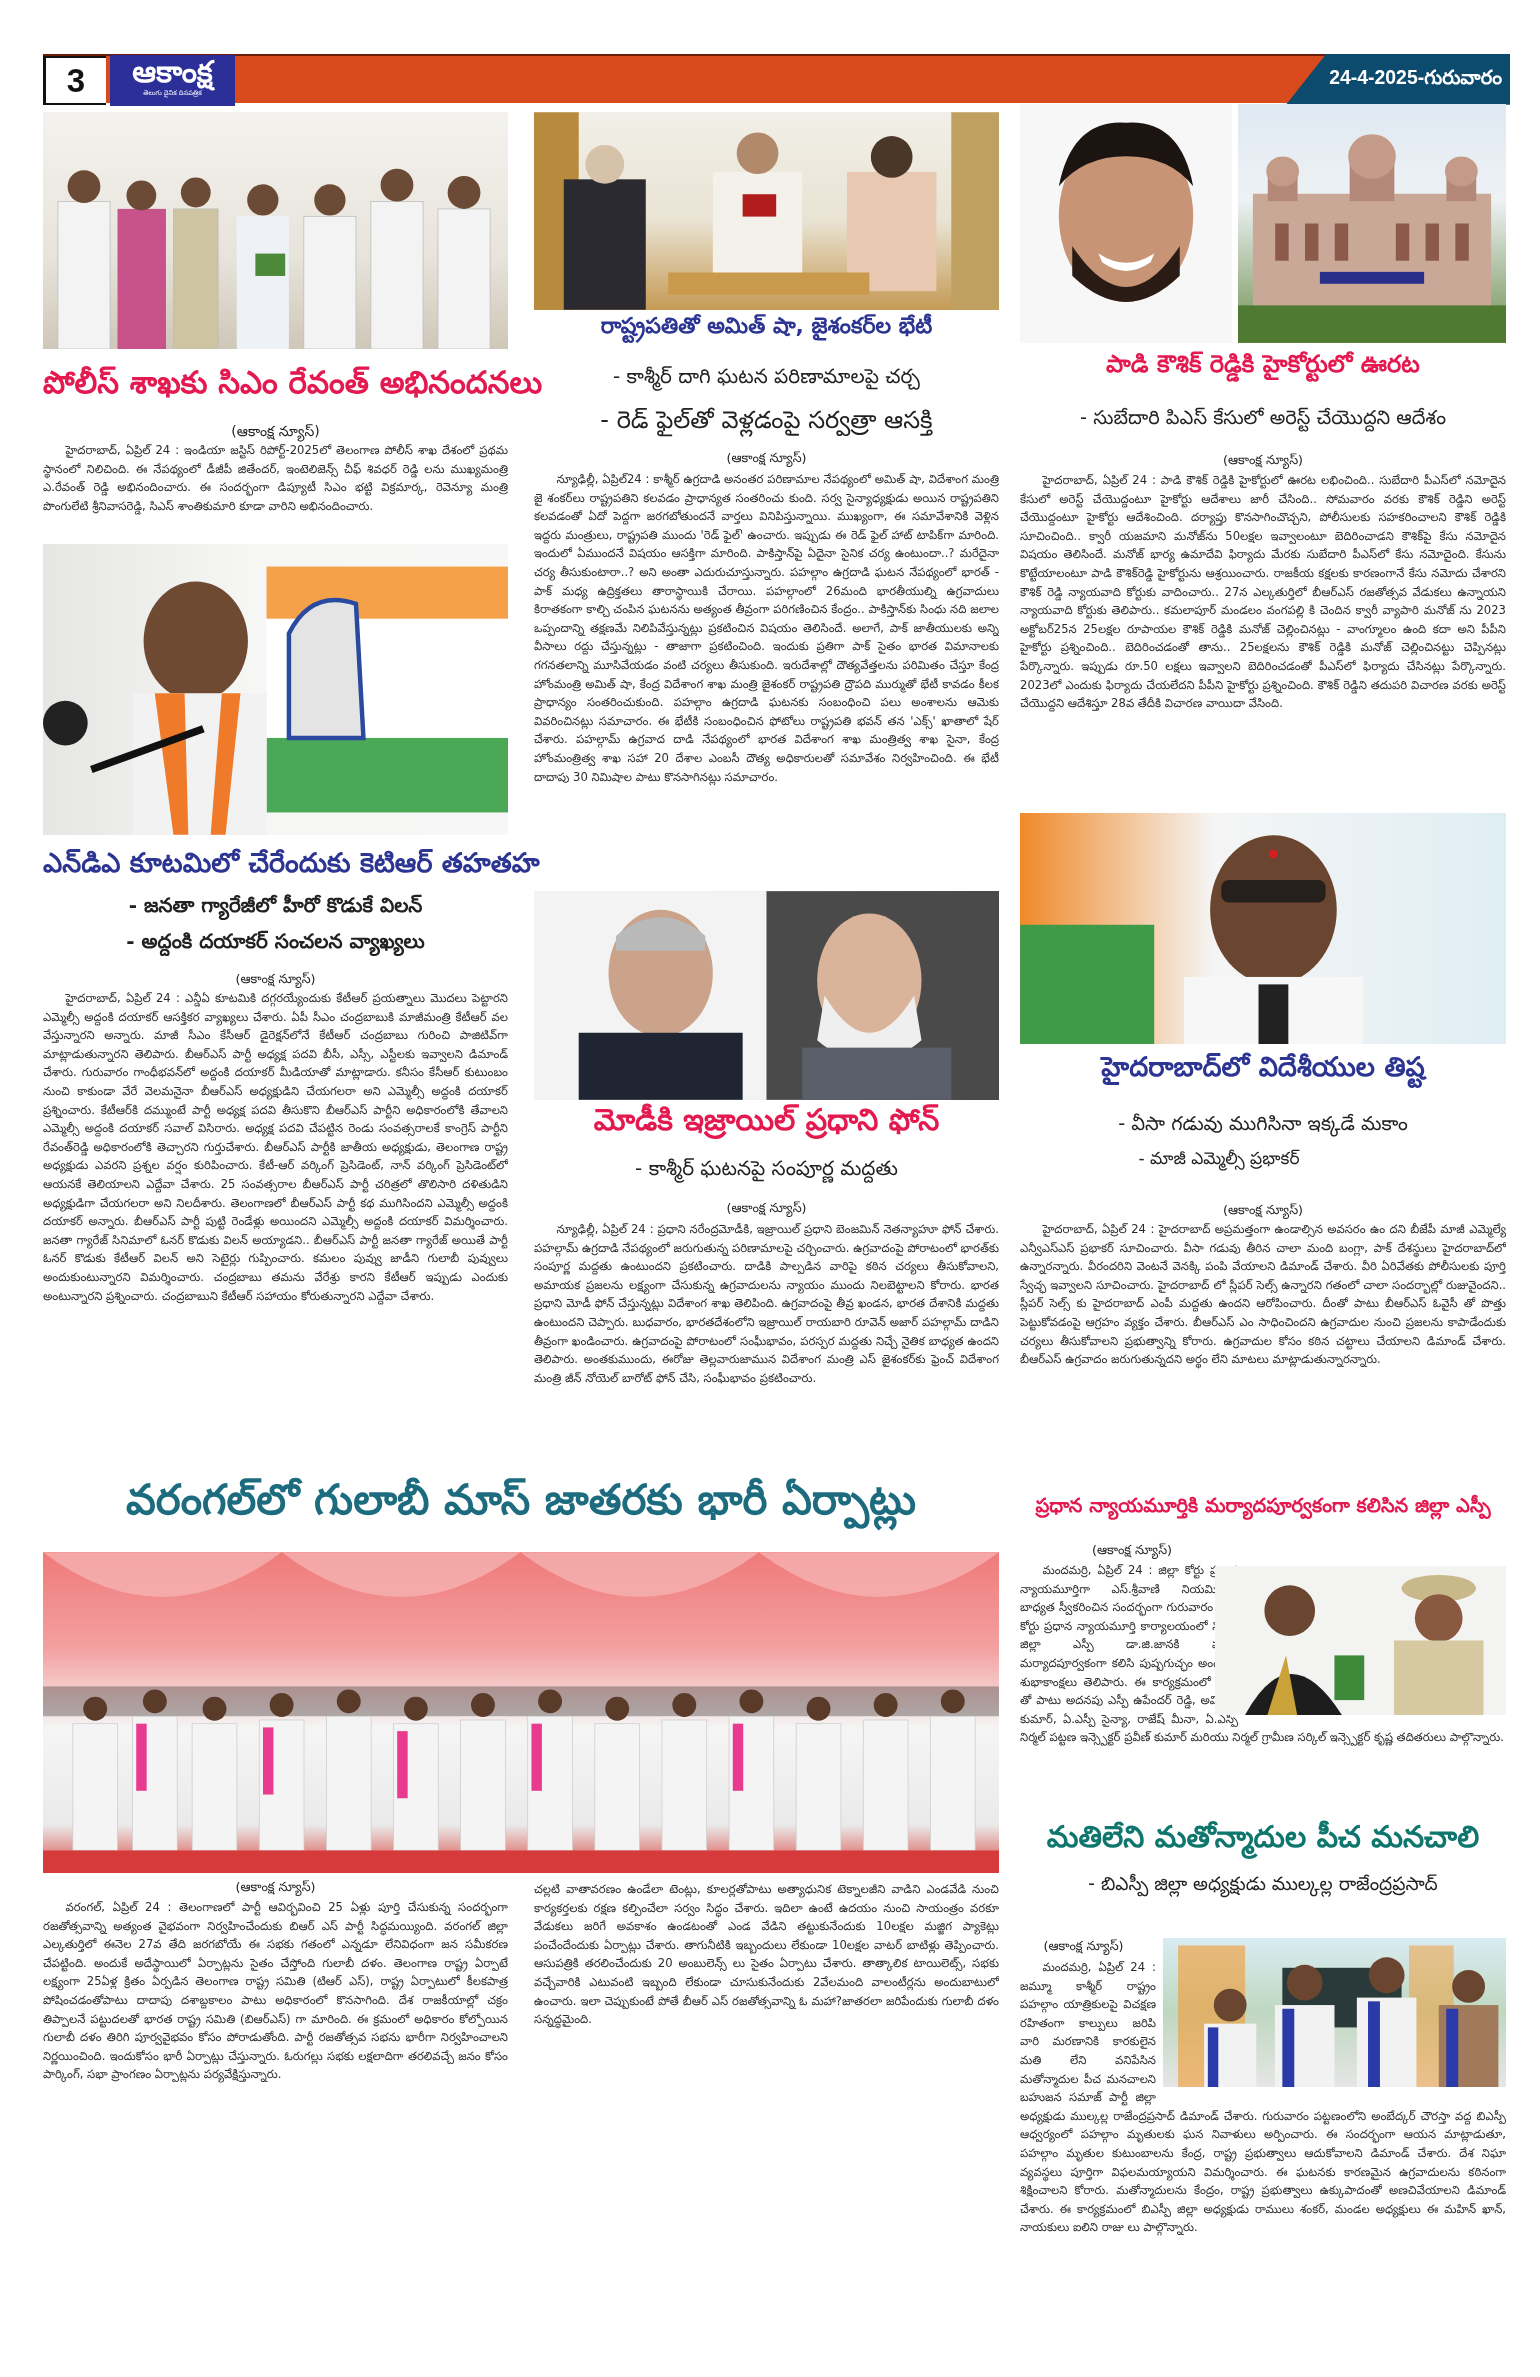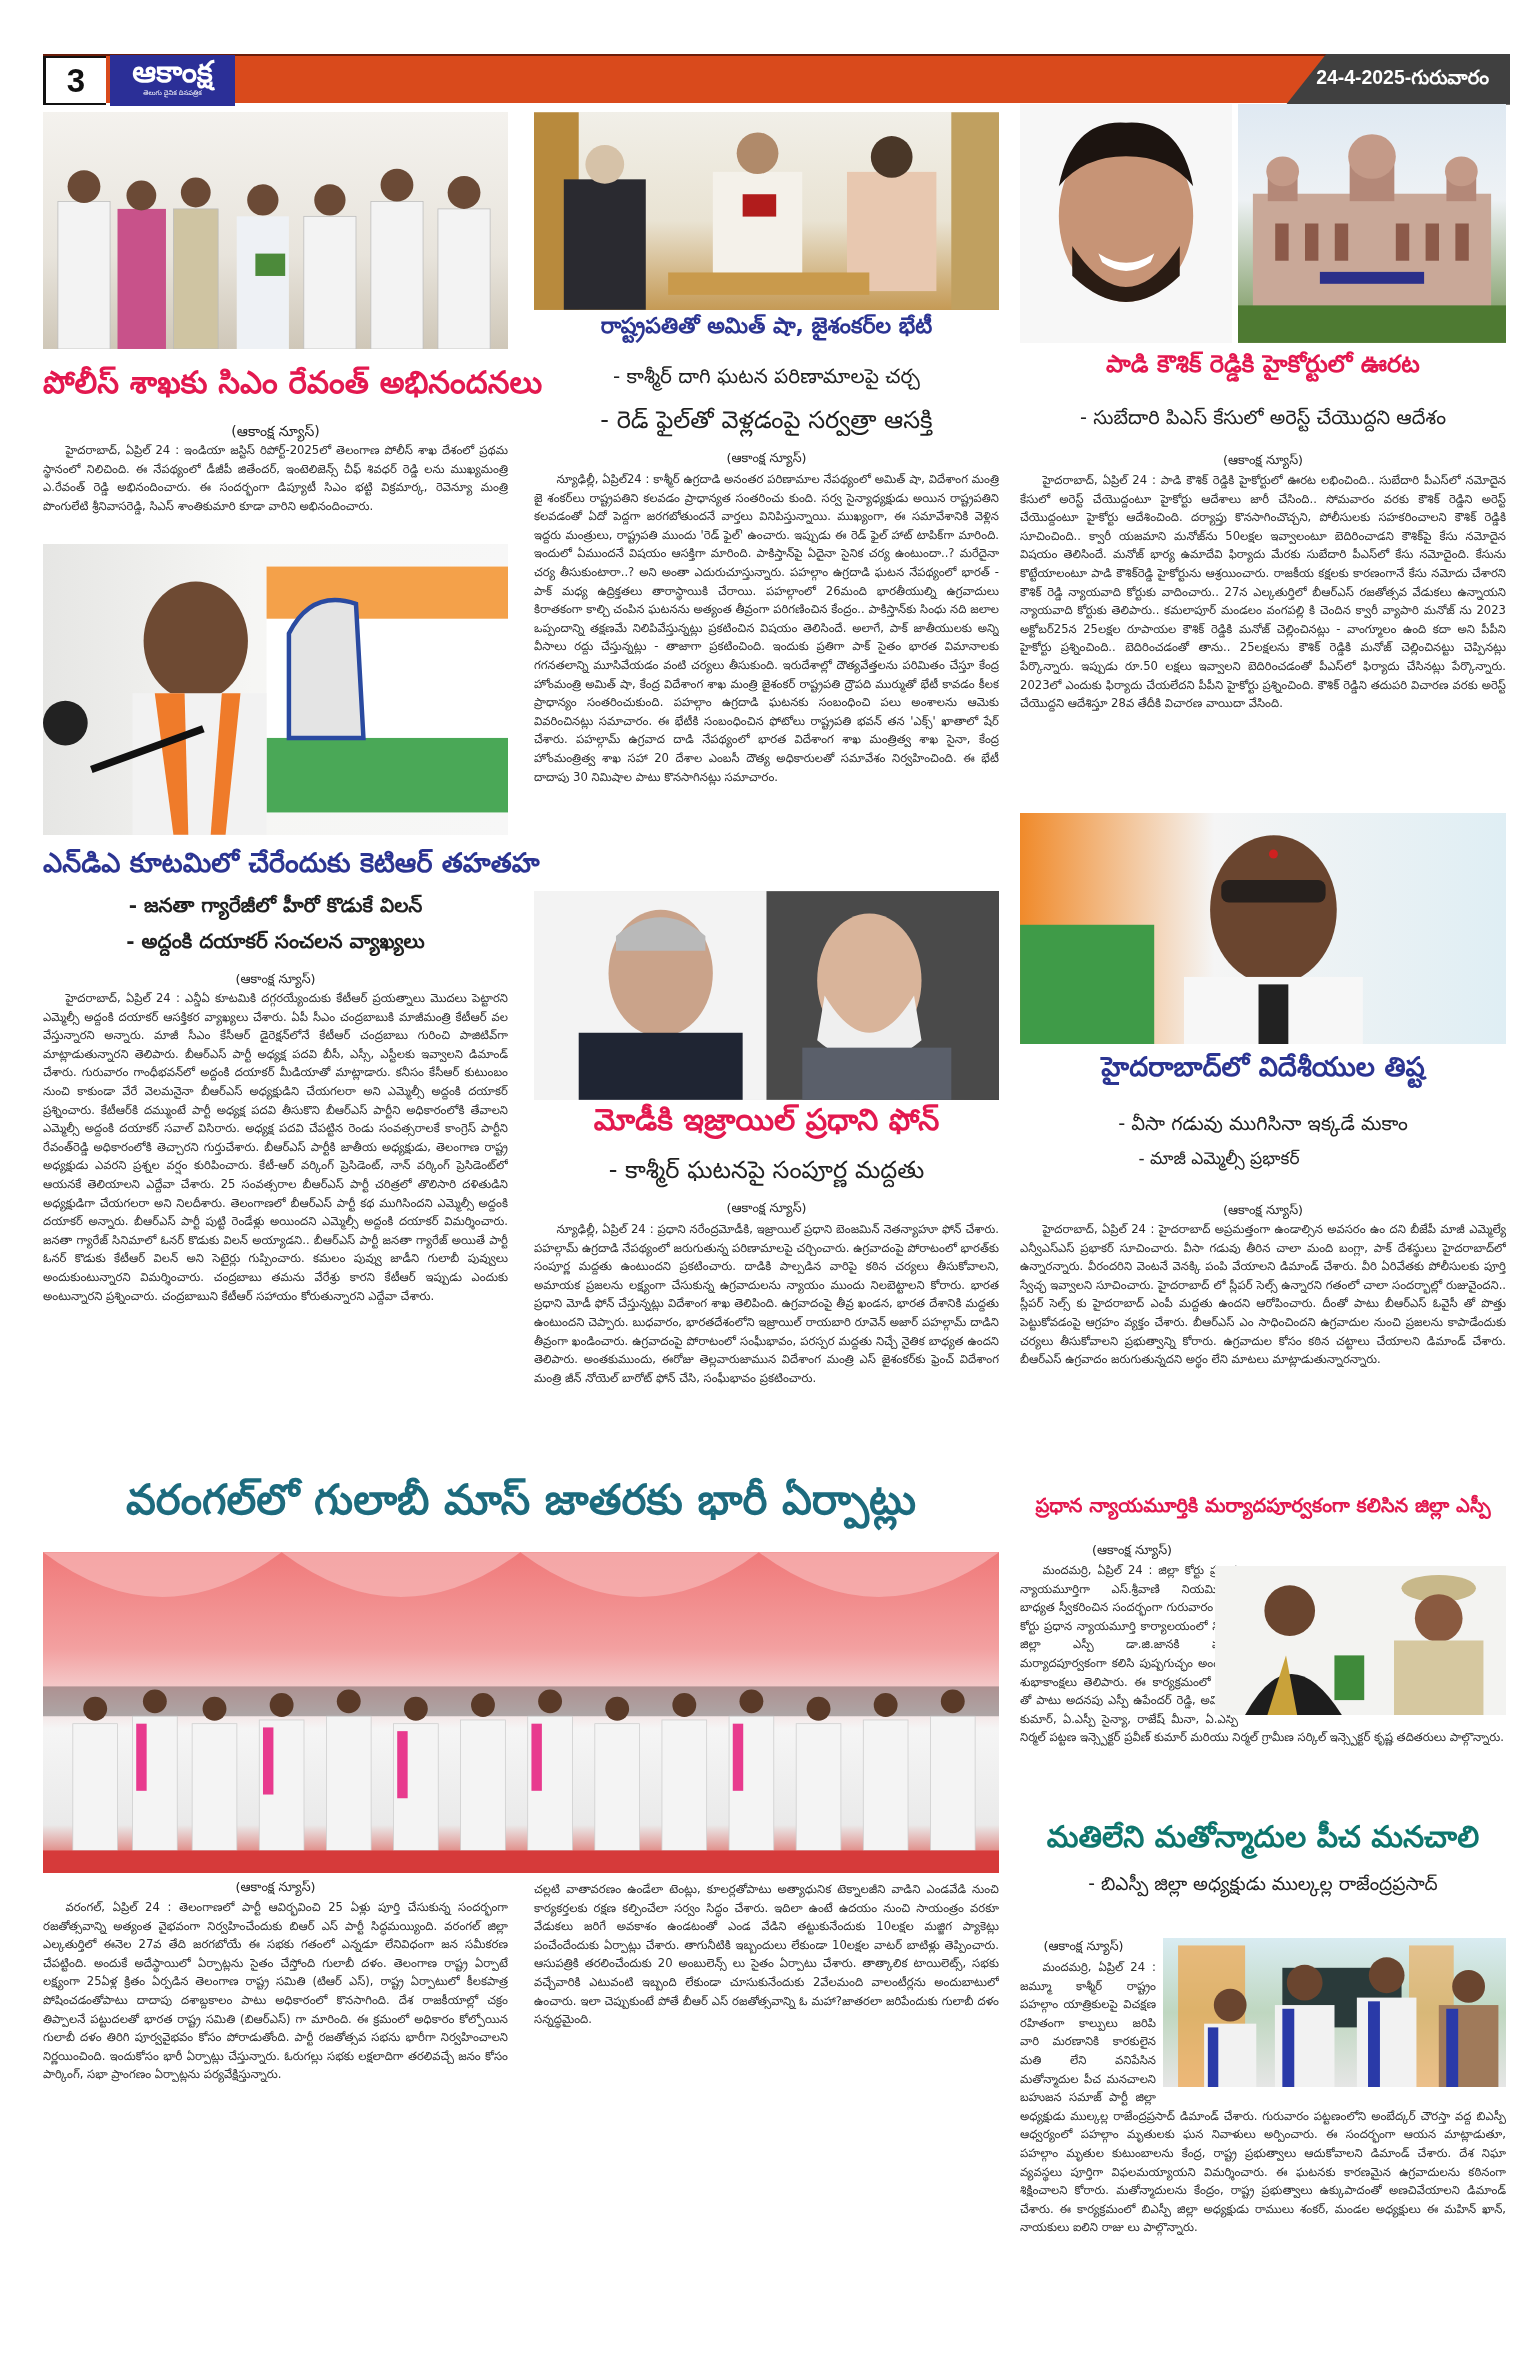--- a/index.html
+++ b/index.html
@@ -5,21 +5,21 @@
   * { box-sizing: border-box; margin: 0; padding: 0; }
   html, body { width: 1541px; height: 2377px; background: #ffffff; overflow: hidden; }
   body { font-family: "DejaVu Sans", sans-serif; color: #1a1a1a; position: relative; }
 
   
   .masthead { position: absolute; left: 43px; top: 54px; width: 1467px; height: 49px; background: #d94a1c; border-top: 2.2px solid #6b1d0a; }
   .page-no { position: absolute; left: 0; top: 0; width: 63px; height: 49px; background: #fff; border-left: 3px solid #111; border-top: 2.2px solid #111; border-bottom: 2.2px solid #111; font: bold 33px "Liberation Sans", sans-serif; color: #111; display: flex; align-items: center; justify-content: center; }
   .logo { position: absolute; left: 67px; top: -1.5px; width: 125px; height: 51px; background: #2b2f97; color: #fff; text-align: center; }
   .logo .brand { font: bold 30px "DejaVu Sans", sans-serif; line-height: 34px; }
   .logo .tagline { font: 6.7px "DejaVu Sans", sans-serif; line-height: 9px; }
-  .date-block { position: absolute; right: 0; top: -2.2px; width: 224px; height: 51px; background: #404040; clip-path: polygon(18% 0, 100% 0, 100% 100%, 0 100%); color: #fff; font: bold 19.4px "Liberation Sans", sans-serif; display: flex; align-items: center; justify-content: flex-end; padding-right: 21px; }
+  .date-block { position: absolute; right: 0; top: -2.2px; width: 224px; height: 51px; background: #0c4a6e; clip-path: polygon(18% 0, 100% 0, 100% 100%, 0 100%); color: #fff; font: bold 19.4px "Liberation Sans", sans-serif; display: flex; align-items: center; justify-content: flex-end; padding-right: 8px; }
 
   
   .photo { position: absolute; overflow: hidden; }
   .headline { position: absolute; font-family: "DejaVu Sans", sans-serif; font-weight: bold; text-align: center; white-space: nowrap; line-height: 1.2; }
   .sub { position: absolute; font-family: "DejaVu Sans", sans-serif; color: #222; text-align: center; white-space: nowrap; }
   .credit { position: absolute; text-align: center; font-size: 14px; color: #222; }
   .body { position: absolute; font-family: "DejaVu Sans", sans-serif; font-size: 11.6px; line-height: 18.6px; color: #2a2a2a; text-align: justify; text-indent: 22.4px; overflow: hidden; }
   .red { color: #e3194f; }
   .blue { color: #2c3592; }
   .teal { color: #1d6b7e; }
@@ -110,21 +110,21 @@
     <ellipse cx="170" cy="110" rx="70" ry="85" fill="#caa38a"></ellipse>
     <path d="M110 60 Q170 10 230 60 L230 80 L110 80 Z" fill="#b9b9b9"></path>
     <rect x="60" y="190" width="220" height="90" fill="#1f2533"></rect>
     <rect x="312" y="0" width="312" height="280" fill="#4a4a4a"></rect>
     <ellipse cx="450" cy="120" rx="70" ry="90" fill="#d9b49a"></ellipse>
     <path d="M390 140 Q450 240 510 140 L520 200 Q450 260 380 200 Z" fill="#efefef"></path>
     <rect x="360" y="210" width="200" height="70" fill="#5a5f6a"></rect>
   </svg>
 </div>
 <div class="headline red" style="left:534px;top:1102px;width:465px;font-size:30px;">మోడీకి ఇజ్రాయిల్ ప్రధాని ఫోన్</div>
-<div class="sub" style="left:534px;top:1156px;width:465px;font-size:24px;">- కాశ్మీర్ ఘటనపై సంపూర్ణ మద్దతు</div>
+<div class="sub" style="left:534px;top:1156px;width:465px;font-size:20px;">- కాశ్మీర్ ఘటనపై సంపూర్ణ మద్దతు</div>
 <div class="credit" style="left:534px;top:1200px;width:465px;font-size:12.7px;">(ఆకాంక్ష న్యూస్)</div>
 <div class="body" style="left:534px;top:1220px;width:465px;height:246px;">న్యూఢిల్లీ, ఏప్రిల్ 24 : ప్రధాని నరేంద్రమోడీకి, ఇజ్రాయిల్ ప్రధాని బెంజమిన్ నెతన్యాహూ ఫోన్ చేశారు. పహల్గామ్ ఉగ్రదాడి నేపథ్యంలో జరుగుతున్న పరిణామాలపై చర్చించారు. ఉగ్రవాదంపై పోరాటంలో భారత్‌కు సంపూర్ణ మద్దతు ఉంటుందని ప్రకటించారు. దాడికి పాల్పడిన వారిపై కఠిన చర్యలు తీసుకోవాలని, అమాయక ప్రజలను లక్ష్యంగా చేసుకున్న ఉగ్రవాదులను న్యాయం ముందు నిలబెట్టాలని కోరారు. భారత ప్రధాని మోడీ ఫోన్ చేస్తున్నట్లు విదేశాంగ శాఖ తెలిపింది. ఉగ్రవాదంపై తీవ్ర ఖండన, భారత దేశానికి మద్దతు ఉంటుందని చెప్పారు. బుధవారం, భారతదేశంలోని ఇజ్రాయిల్ రాయబారి రూవెన్ అజార్ పహల్గామ్ దాడిని తీవ్రంగా ఖండించారు. ఉగ్రవాదంపై పోరాటంలో సంఘీభావం, పరస్పర మద్దతు నిచ్చే నైతిక బాధ్యత ఉందని తెలిపారు. అంతకుముందు, ఈరోజు తెల్లవారుజామున విదేశాంగ మంత్రి ఎస్ జైశంకర్‌కు ఫ్రెంచ్ విదేశాంగ మంత్రి జీన్ నోయెల్ బారోట్ ఫోన్ చేసి, సంఘీభావం ప్రకటించారు.</div>
 
 <div class="photo" style="left:1020px;top:104px;width:212px;height:239px;background:#f7f7f7;">
   <svg width="212" height="239" viewBox="0 0 284 320">
     <ellipse cx="142" cy="150" rx="90" ry="115" fill="#c79476"></ellipse>
     <path d="M52 110 Q70 20 142 25 Q215 20 232 110 Q200 70 142 70 Q85 70 52 110 Z" fill="#1c1410"></path>
     <path d="M70 190 Q142 300 214 190 L214 230 Q142 300 70 230 Z" fill="#2a1c14"></path>
     <path d="M105 200 Q142 225 180 200 L175 212 Q142 235 110 212 Z" fill="#fff"></path>
   </svg>

